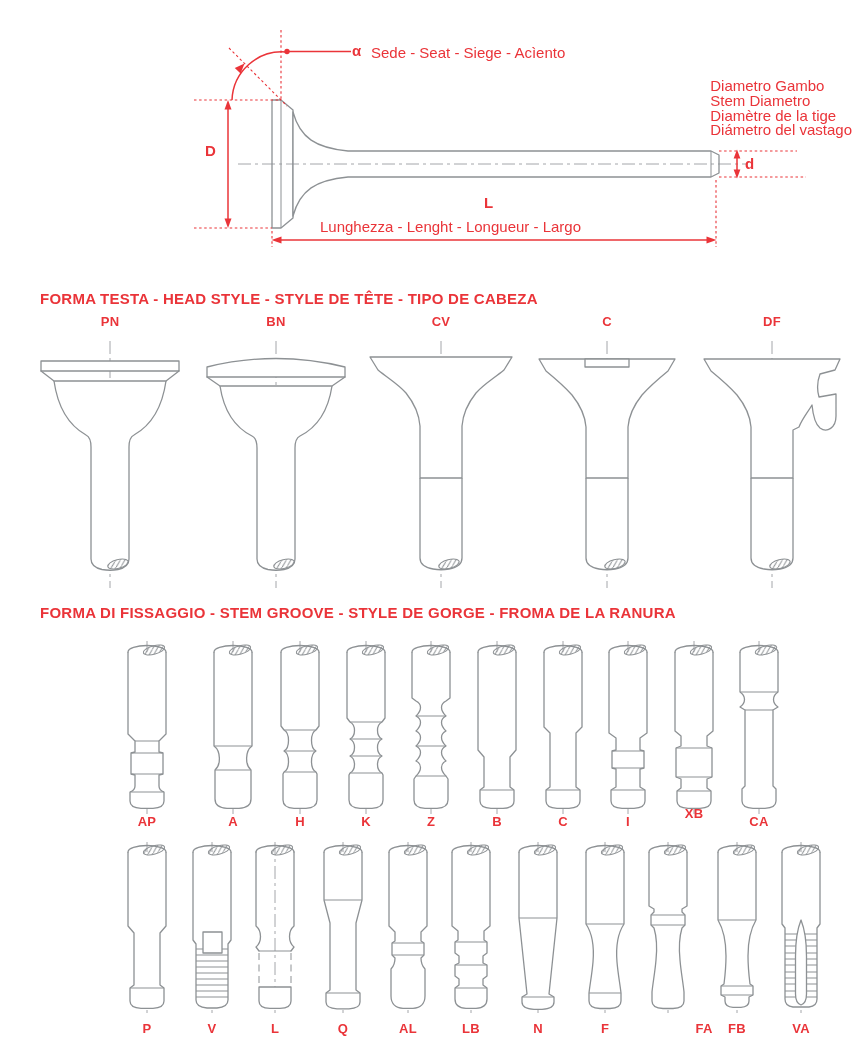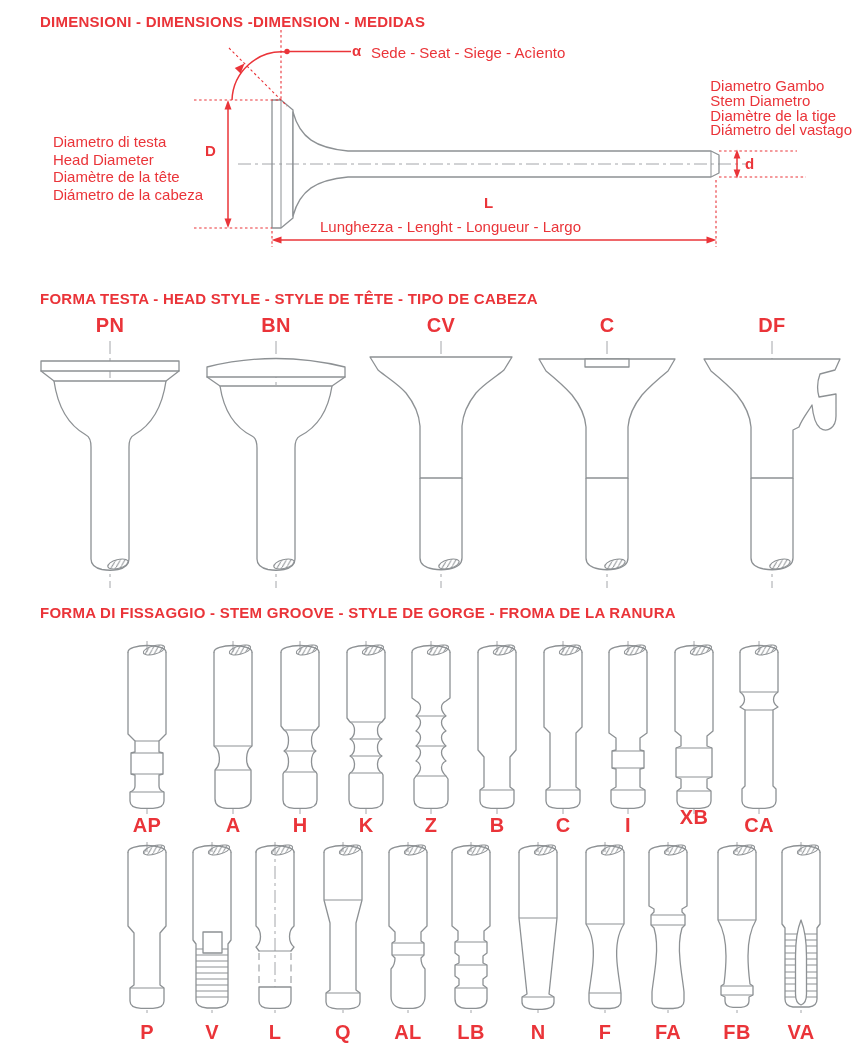--- a/index.html
+++ b/index.html
@@ -11,35 +11,34 @@
   .gw{stroke:var(--line,#8d9194);fill:#fff;stroke-width:1.3;stroke-linejoin:round;}
   .g1{stroke:var(--line,#8d9194);fill:none;stroke-width:1;}
   .cl{stroke:var(--line,#8d9194);fill:none;stroke-width:.8;stroke-dasharray:13 4 3 4;}
   .ht{stroke:var(--line,#8d9194);stroke-width:1;}
   
   .r {stroke:var(--accent,#ea3439);fill:none;stroke-width:1.5;}
   .rd{stroke:var(--accent,#ea3439);fill:none;stroke-width:1.1;stroke-dasharray:2.5 2.6;}
   .ra{fill:var(--accent,#ea3439);stroke:none;}
   
   .ttl{position:absolute;color:var(--accent,#ea3439);font-weight:bold;font-size:15px;letter-spacing:.25px;white-space:nowrap;}
-  .lab{position:absolute;color:var(--accent,#ea3439);font-weight:bold;font-size:20px;letter-spacing:.3px;transform:translateX(-50%);white-space:nowrap;}
+  .lab{position:absolute;color:var(--accent,#ea3439);font-weight:bold;font-size:13px;letter-spacing:.3px;transform:translateX(-50%);white-space:nowrap;}
   .sym{position:absolute;color:var(--accent,#ea3439);font-weight:bold;font-size:15px;}
   .ann{position:absolute;color:var(--accent,#ea3439);font-size:15px;font-weight:500;white-space:nowrap;}
   .blk{text-align:left;}
   .blk span{display:block;}
   .lh1 span{line-height:14.8px;}
   .lh2 span{line-height:17.5px;}
   .ctr{text-align:left;}
 </style>
 </head>
 <body>
 
 <div class="page">
 
-  <div class="ttl" style="left:40px;top:13px;">DIMENSIONI - DIMENSIONS -DIMENSION - MEDIDAS</div>
 
   <svg style="top:0;" width="860" height="262" viewBox="0 0 860 262">
 
     <g>
       <path class="gw" d="M272,100 H281 L293,110 V218 L281,228 H272 Z"></path>
       <line class="g1" x1="281" y1="100" x2="281" y2="228"></line>
       <path class="gw" d="M293,112 C300,138 316,148 348,151 H711 L719,155 V173 L711,177 H348 C316,180 300,190 293,216 Z"></path>
       <line class="g1" x1="711" y1="151" x2="711" y2="177"></line>
       <path class="cl" d="M238,164 H748"></path>
     </g>
@@ -76,26 +75,20 @@
   <span class="sym" style="left:352px;top:42px;">α</span>
   <div class="ann" style="left:371px;top:44px;">Sede - Seat - Siege - Acìento</div>
 
   <div class="ann blk lh1" style="right:8px;top:79px;">
     <span>Diametro Gambo</span>
     <span>Stem Diametro</span>
     <span>Diamètre de la tige</span>
     <span>Diámetro del vastago</span>
   </div>
 
-  <div class="ann blk lh2" style="right:657px;top:133px;">
-    <span>Diametro di testa</span>
-    <span>Head Diameter</span>
-    <span>Diamètre de la tête</span>
-    <span>Diámetro de la cabeza</span>
-  </div>
 
   <span class="sym" style="left:205px;top:142px;">D</span>
   <span class="sym" style="left:745px;top:155px;">d</span>
   <span class="sym" style="left:484px;top:194px;">L</span>
   <div class="ann ctr" style="left:320px;top:218px;width:348px;">Lunghezza - Lenght - Longueur - Largo</div>
 
   <div class="ttl" style="left:40px;top:290px;">FORMA TESTA - HEAD STYLE - STYLE DE TÊTE - TIPO DE CABEZA</div>
 
   <div class="lab" style="left:110px;top:314px;">PN</div>
   <div class="lab" style="left:276px;top:314px;">BN</div>
@@ -400,17 +393,17 @@
   </svg>
 
   <div class="lab" style="left:147px;top:1021px;">P</div>
   <div class="lab" style="left:212px;top:1021px;">V</div>
   <div class="lab" style="left:275px;top:1021px;">L</div>
   <div class="lab" style="left:343px;top:1021px;">Q</div>
   <div class="lab" style="left:408px;top:1021px;">AL</div>
   <div class="lab" style="left:471px;top:1021px;">LB</div>
   <div class="lab" style="left:538px;top:1021px;">N</div>
   <div class="lab" style="left:605px;top:1021px;">F</div>
-  <div class="lab" style="left:668px;top:1021px;">FA</div>
+  <div class="lab" style="left:704px;top:1021px;">FA</div>
   <div class="lab" style="left:737px;top:1021px;">FB</div>
   <div class="lab" style="left:801px;top:1021px;">VA</div>
 
 </div>
 
 </body></html>

